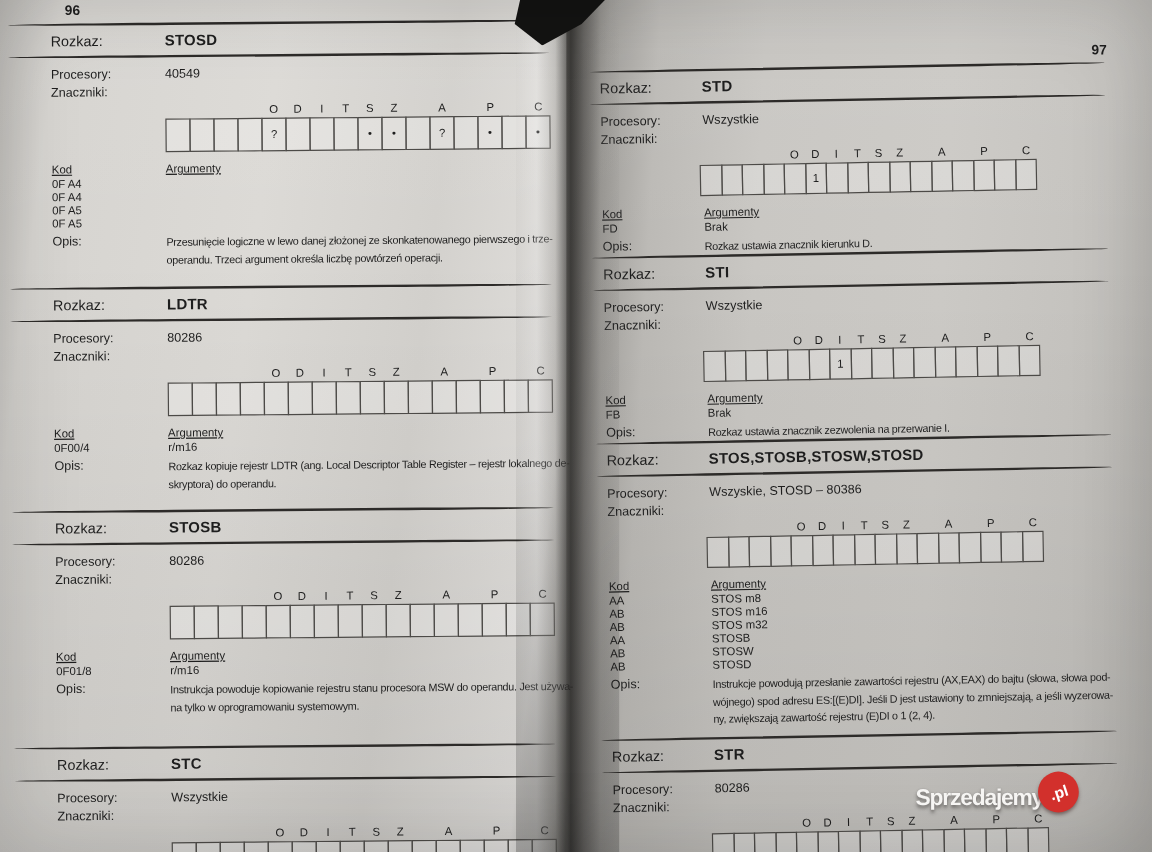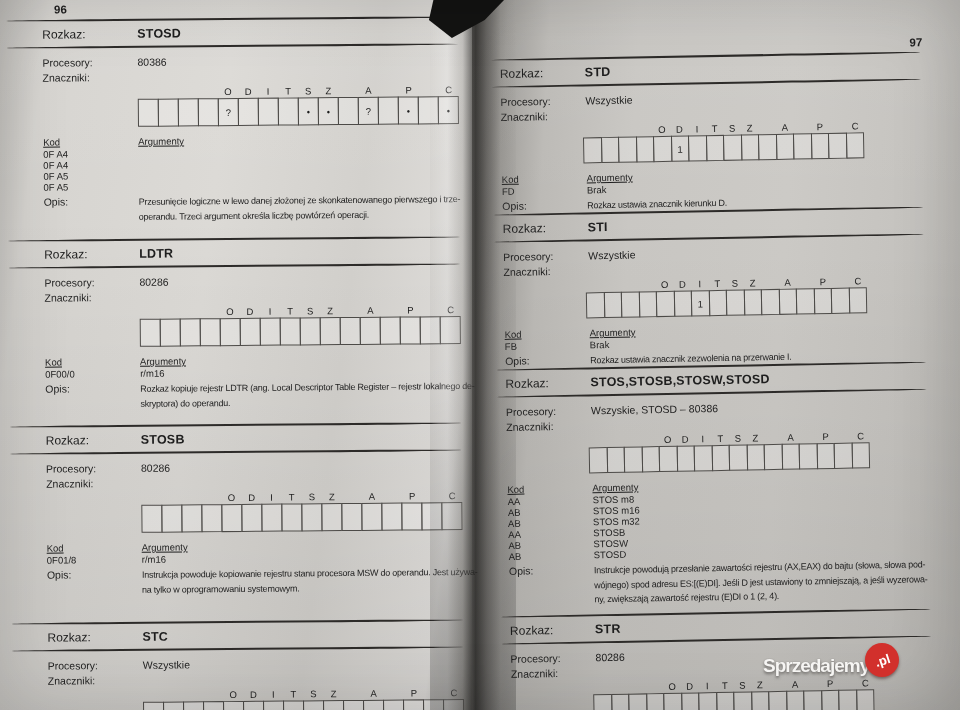--- a/index.html
+++ b/index.html
@@ -83,21 +83,21 @@
 
     <div class="section" style="top:18px">
       <div class="rule"></div>
       <div class="rz-row">
           <span class="lbl">Rozkaz:</span>
           <span class="mnemo">STOSD</span>
         </div>
       <div class="rule"></div>
       <div class="row first">
           <span class="lbl">Procesory:</span>
-          <span>80386</span>
+          <span>40549</span>
         </div>
       <div class="row">
           <span class="lbl">Znaczniki:</span>
         </div>
       <div class="flags">
           <div class="flabels">
             <span></span>
             <span></span>
             <span></span>
             <span></span>
@@ -205,21 +205,21 @@
             <div class="fcell"></div>
             <div class="fcell"></div>
             <div class="fcell"></div>
             <div class="fcell"></div>
           </div>
         </div>
       <div class="kodarg">
         <div class="kod-col">
             <div class="colhead">Kod</div>
             <div class="col-lines">
-              <div>0F00/0</div>
+              <div>0F00/4</div>
             </div>
           </div>
         <div class="arg-col">
             <div class="colhead">Argumenty</div>
             <div class="col-lines">
               <div>r/m16</div>
             </div>
           </div>
       </div>
       <div class="opis">

